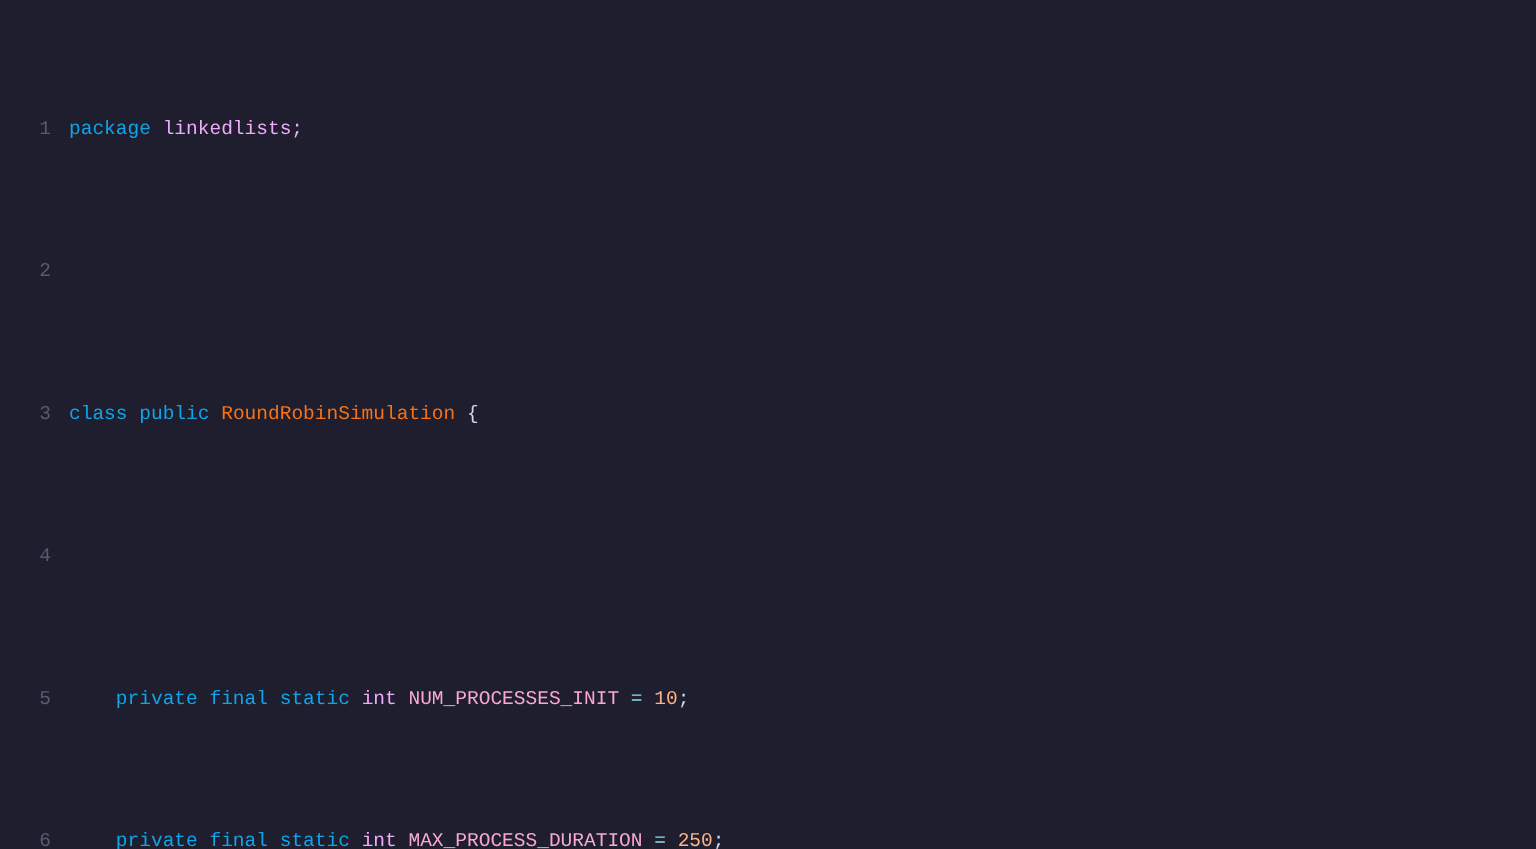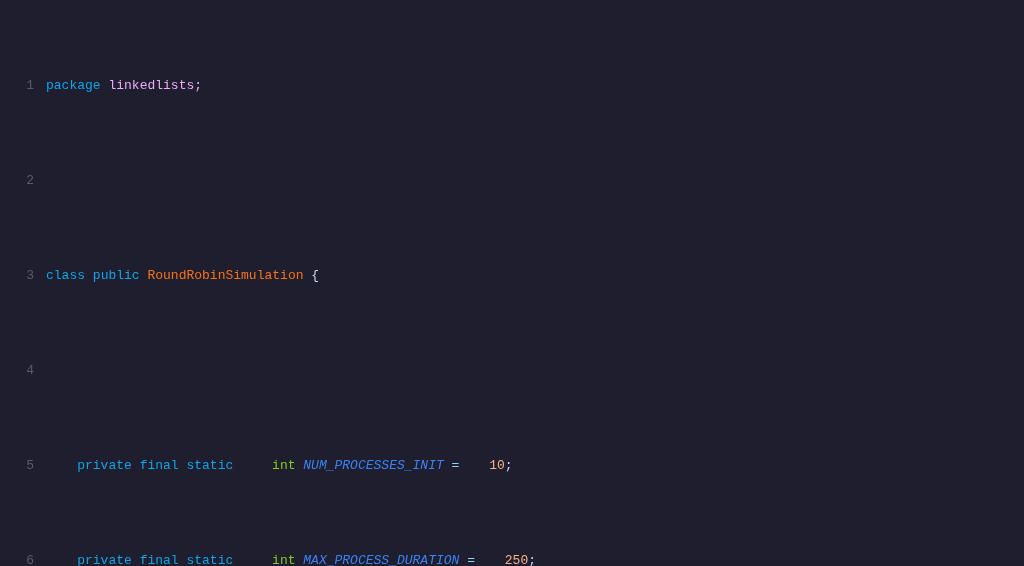--- a/index.html
+++ b/index.html
@@ -40,24 +40,24 @@
       font-size: 13px;
       line-height: 19px;
     }
     .code {
       flex: 1;
       font-size: 13px;
       line-height: 19px;
     }
     
     .kw { color: #0ea5e9; } 
-    .kw2 { color: #84cc16; margin-left: 31px; } 
-    .num { color: #fab387; margin-left: 22px; } 
+    .kw2 { color: #f0abfc; } 
+    .num { color: #fab387; } 
     .cls { color: #f97316; } 
-    .const { color: #3b82f6; font-style: italic; } 
+    .const { color: #f9a8d4; } 
     .op { color: #89dceb; } 
     .plain { color: #f0abfc; } 
     .punc { color: #cdd6f4; }
   </style>
 </head>
 <body>
 
 <div class="editor">
   <div class="code-area">
 

